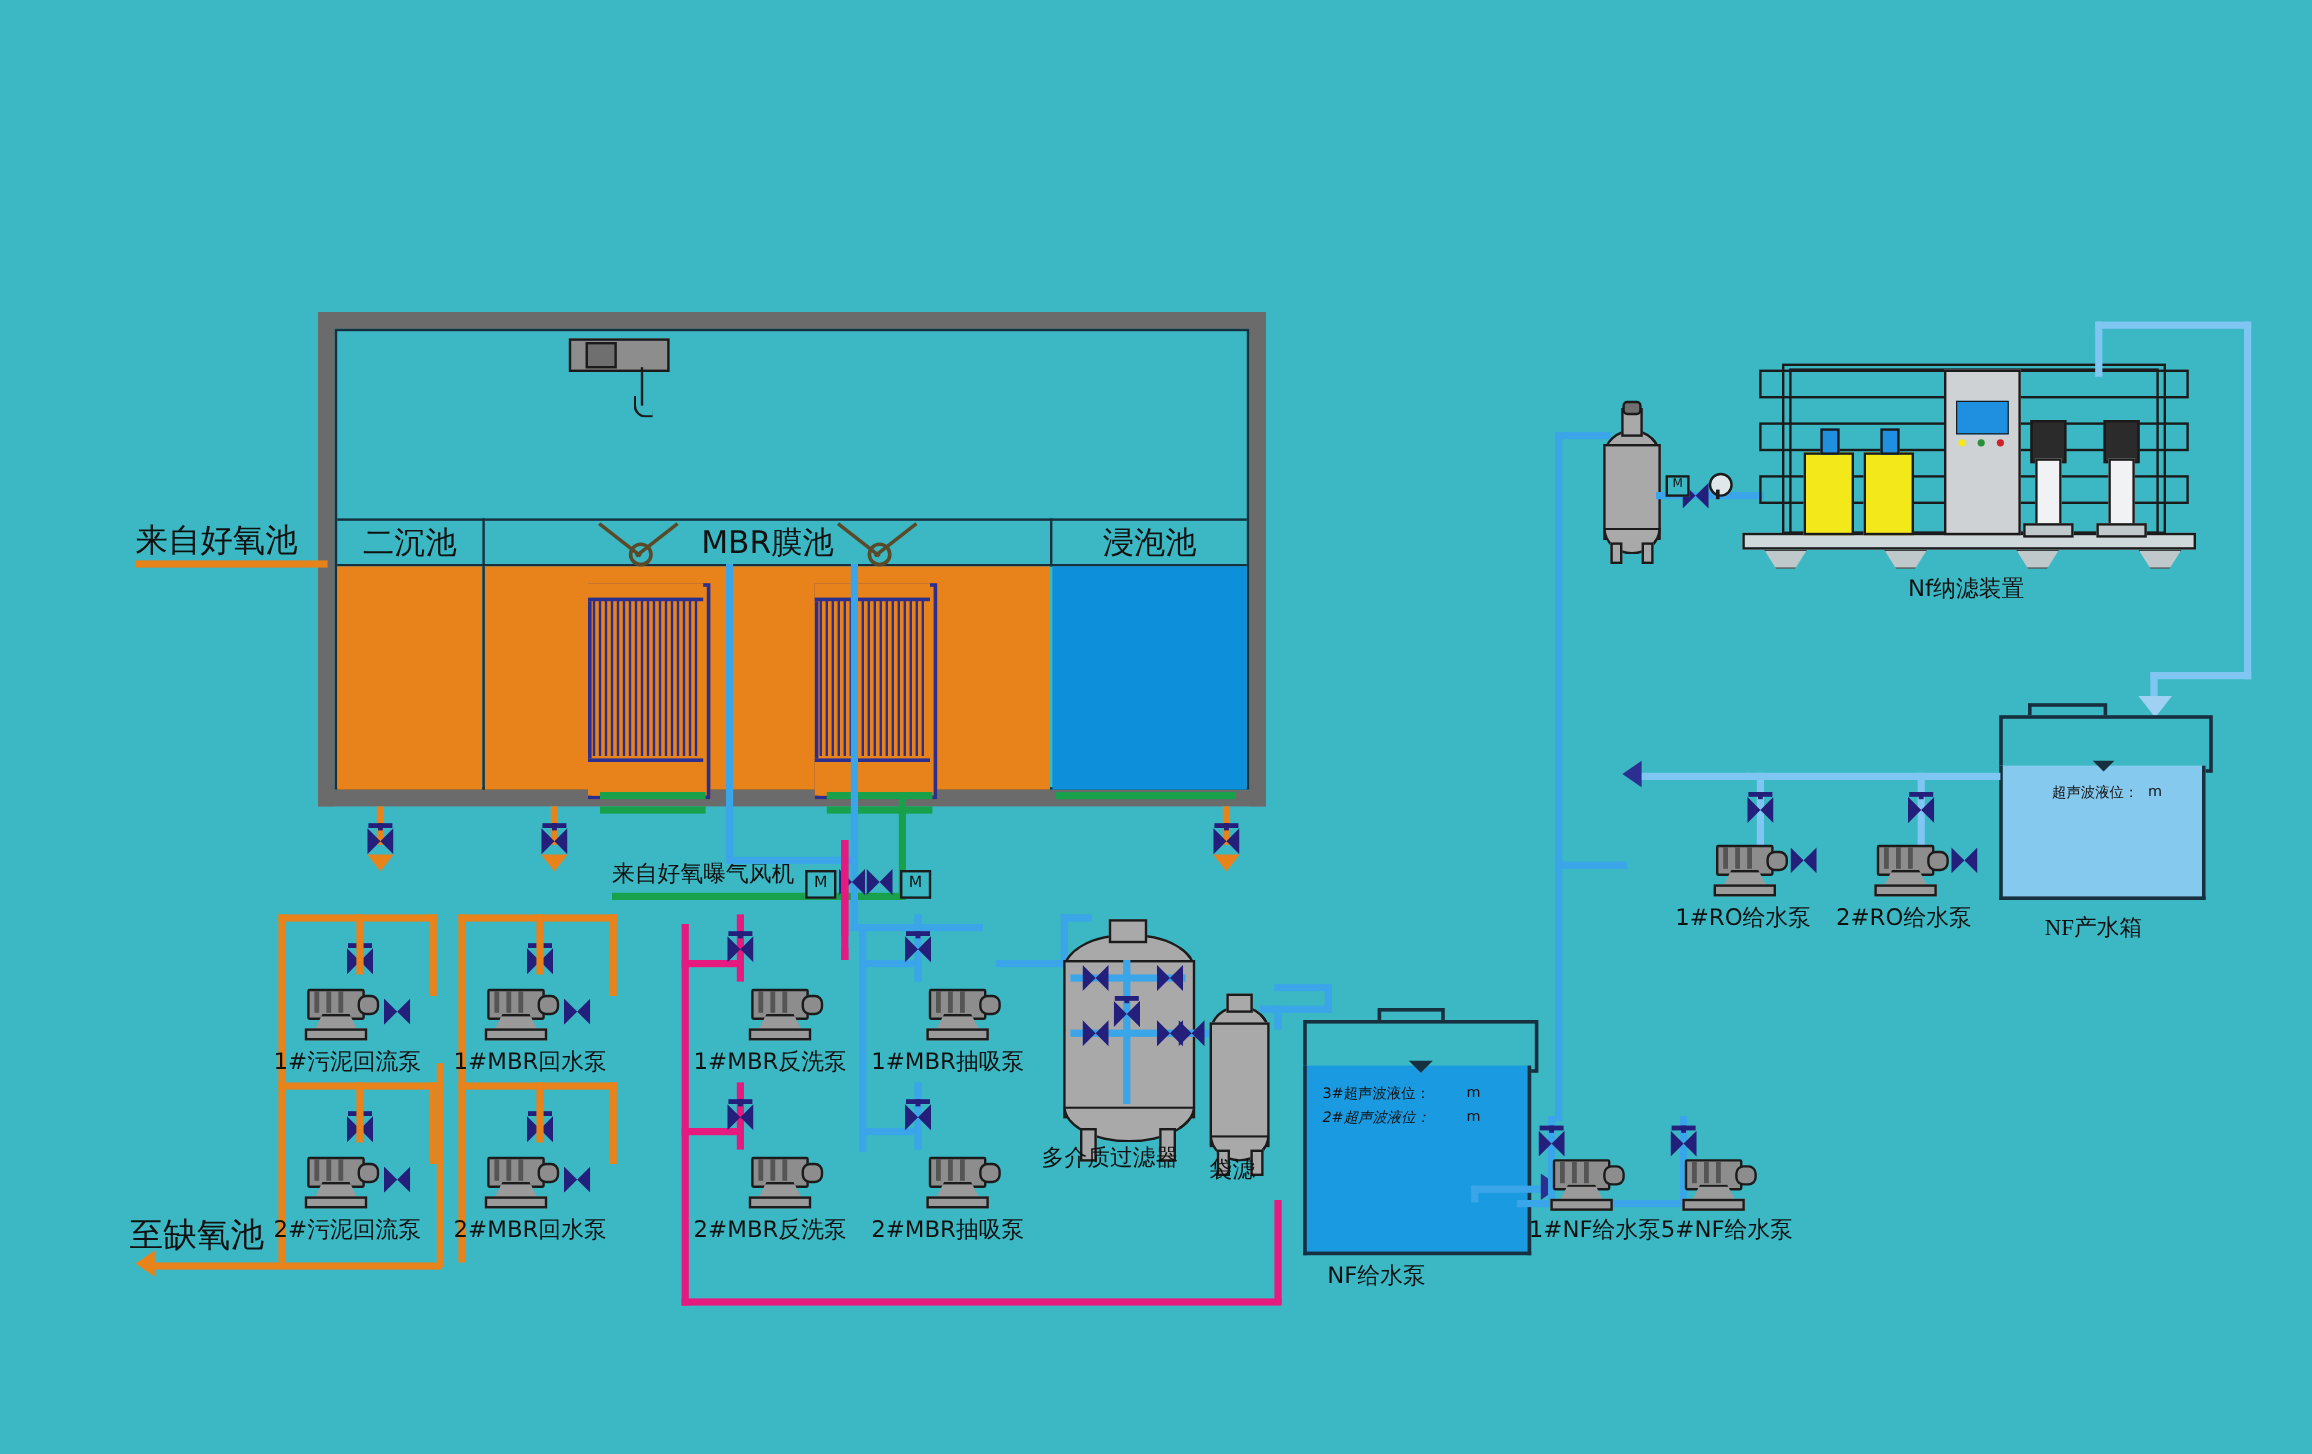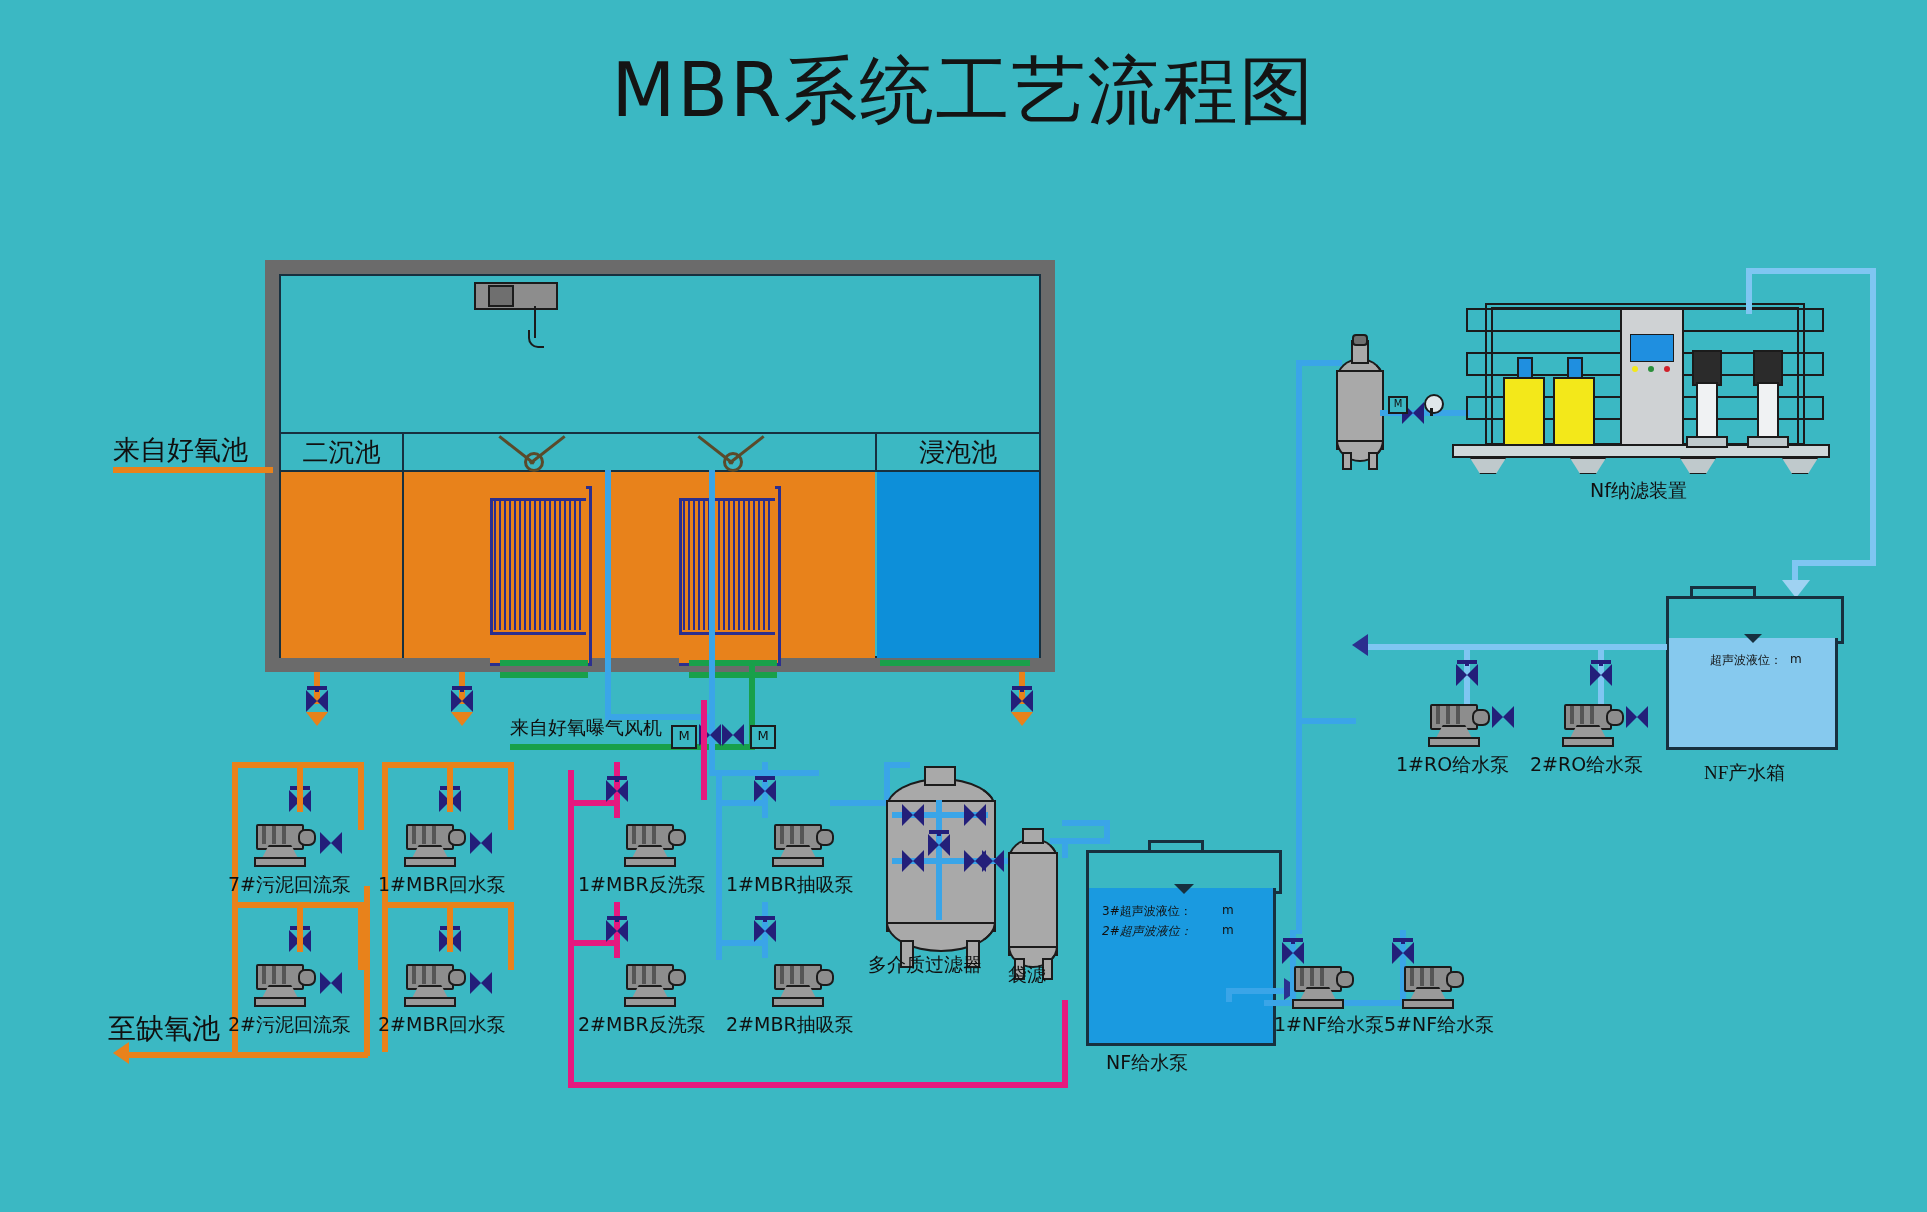--- a/index.html
+++ b/index.html
@@ -90,40 +90,42 @@
   .memFiber{position:absolute;width:2px;background:#2b2f8f;}
 
   
   .hoistBox{position:absolute;background:#8d8d8d;border:2px solid #1b1b1b;}
 </style>
 </head>
 <body>
 
 <div id="stage">
 
-  <div class="t" id="title">MBR系统工艺流程图</div>
 
   <div class="abs wall" style="left:265px;top:260px;width:790px;height:14px;"></div>
   <div class="abs wall" style="left:265px;top:260px;width:14px;height:412px;"></div>
   <div class="abs wall" style="left:1041px;top:260px;width:14px;height:412px;"></div>
   <div class="abs wall" style="left:265px;top:658px;width:790px;height:14px;"></div>
 
   <div class="abs" style="left:279px;top:274px;width:762px;height:384px;border:2px solid #17303f;box-sizing:border-box;"></div>
 
   <div class="abs hoistBox" style="left:474px;top:282px;width:80px;height:24px;"></div>
   <div class="abs hoistBox" style="left:488px;top:285px;width:22px;height:18px;background:#6f6f6f;"></div>
   <div class="abs" style="left:534px;top:306px;width:2px;height:32px;background:#1b1b1b;"></div>
   <div class="abs" style="left:528px;top:330px;width:14px;height:16px;border:2px solid #1b1b1b;border-top:none;border-right:none;border-radius:0 0 0 10px;"></div>
 
   <div class="abs" style="left:281px;top:432px;width:758px;height:40px;border-top:2px solid #17303f;border-bottom:2px solid #17303f;box-sizing:border-box;"></div>
   <div class="abs" style="left:402px;top:432px;width:2px;height:40px;background:#17303f;"></div>
   <div class="abs" style="left:875px;top:432px;width:2px;height:40px;background:#17303f;"></div>
 
   <div class="abs" style="left:281px;top:432px;width:121px;height:40px;">
     <div class="hdrlabel">二沉池</div>
+  </div>
+  <div class="abs" style="left:404px;top:432px;width:471px;height:40px;">
+    <div class="hdrlabel">MBR膜池</div>
   </div>
   <div class="abs" style="left:877px;top:432px;width:162px;height:40px;">
     <div class="hdrlabel">浸泡池</div>
   </div>
 
   <div class="abs sludge" style="left:281px;top:472px;width:121px;height:186px;"></div>
   <div class="abs sludge" style="left:404px;top:472px;width:471px;height:186px;"></div>
   <div class="abs water" style="left:877px;top:472px;width:162px;height:186px;"></div>
   <div class="abs" style="left:402px;top:472px;width:2px;height:186px;background:#17303f;"></div>
 
@@ -248,21 +250,21 @@
       <div class="bodystripe"></div>
       <div class="bodystripe2"></div>
       <div class="bodystripe3"></div>
     <div class="motor"></div>
       <div class="base"></div>
       <div class="plate"></div>
   </div>
   <div class="valveH" style="left:316px;top:830px;">
       <div class="bow"></div>
     </div>
-  <div class="pcap" style="left:228px;top:872px;">7#污泥回流泵</div>
+  <div class="pcap" style="left:228px;top:872px;">1#污泥回流泵</div>
 
   <div class="lnH6 orange" style="left:232px;top:902px;width:132px;"></div>
   <div class="lnV6 orange" style="left:358px;top:902px;height:68px;"></div>
   <div class="valve" style="left:287px;top:926px;">
     <div class="hand"></div>
       <div class="stem"></div>
       <div class="bow"></div>
   </div>
   <div class="lnV6 orange" style="left:297px;top:902px;height:50px;"></div>
   <div class="pump" style="left:252px;top:960px;">

